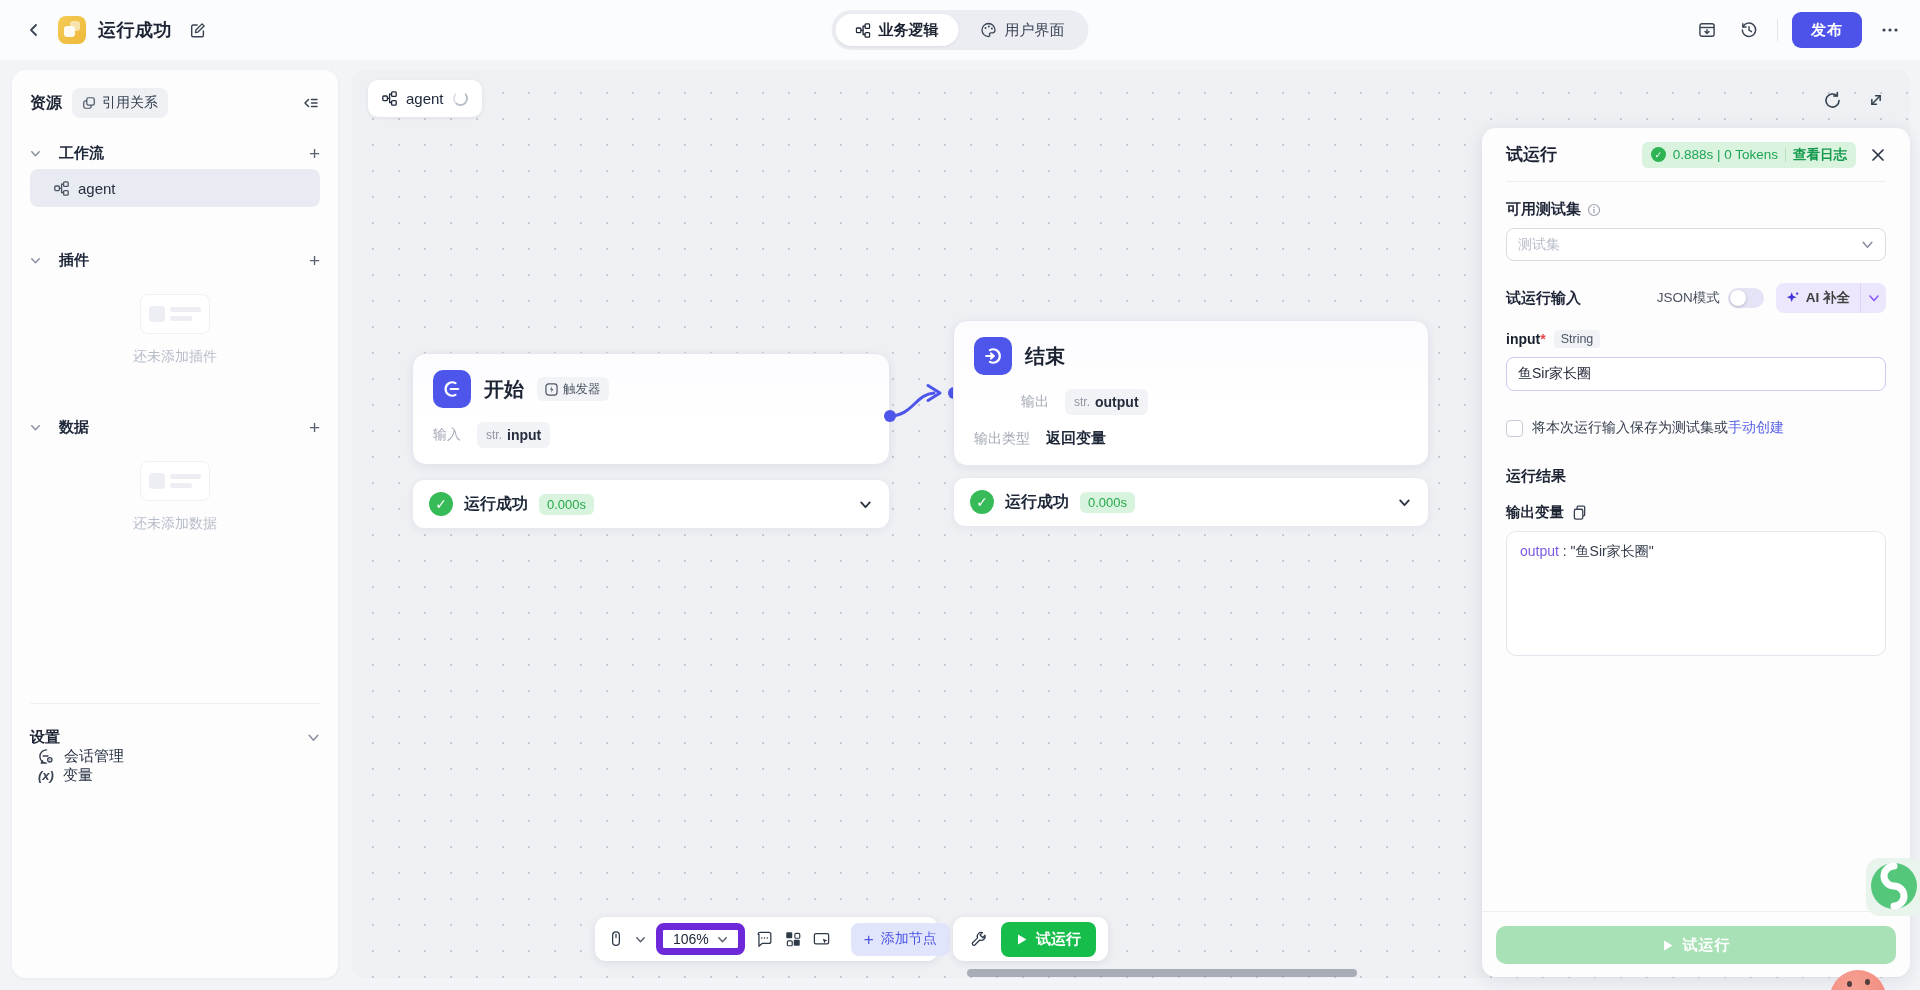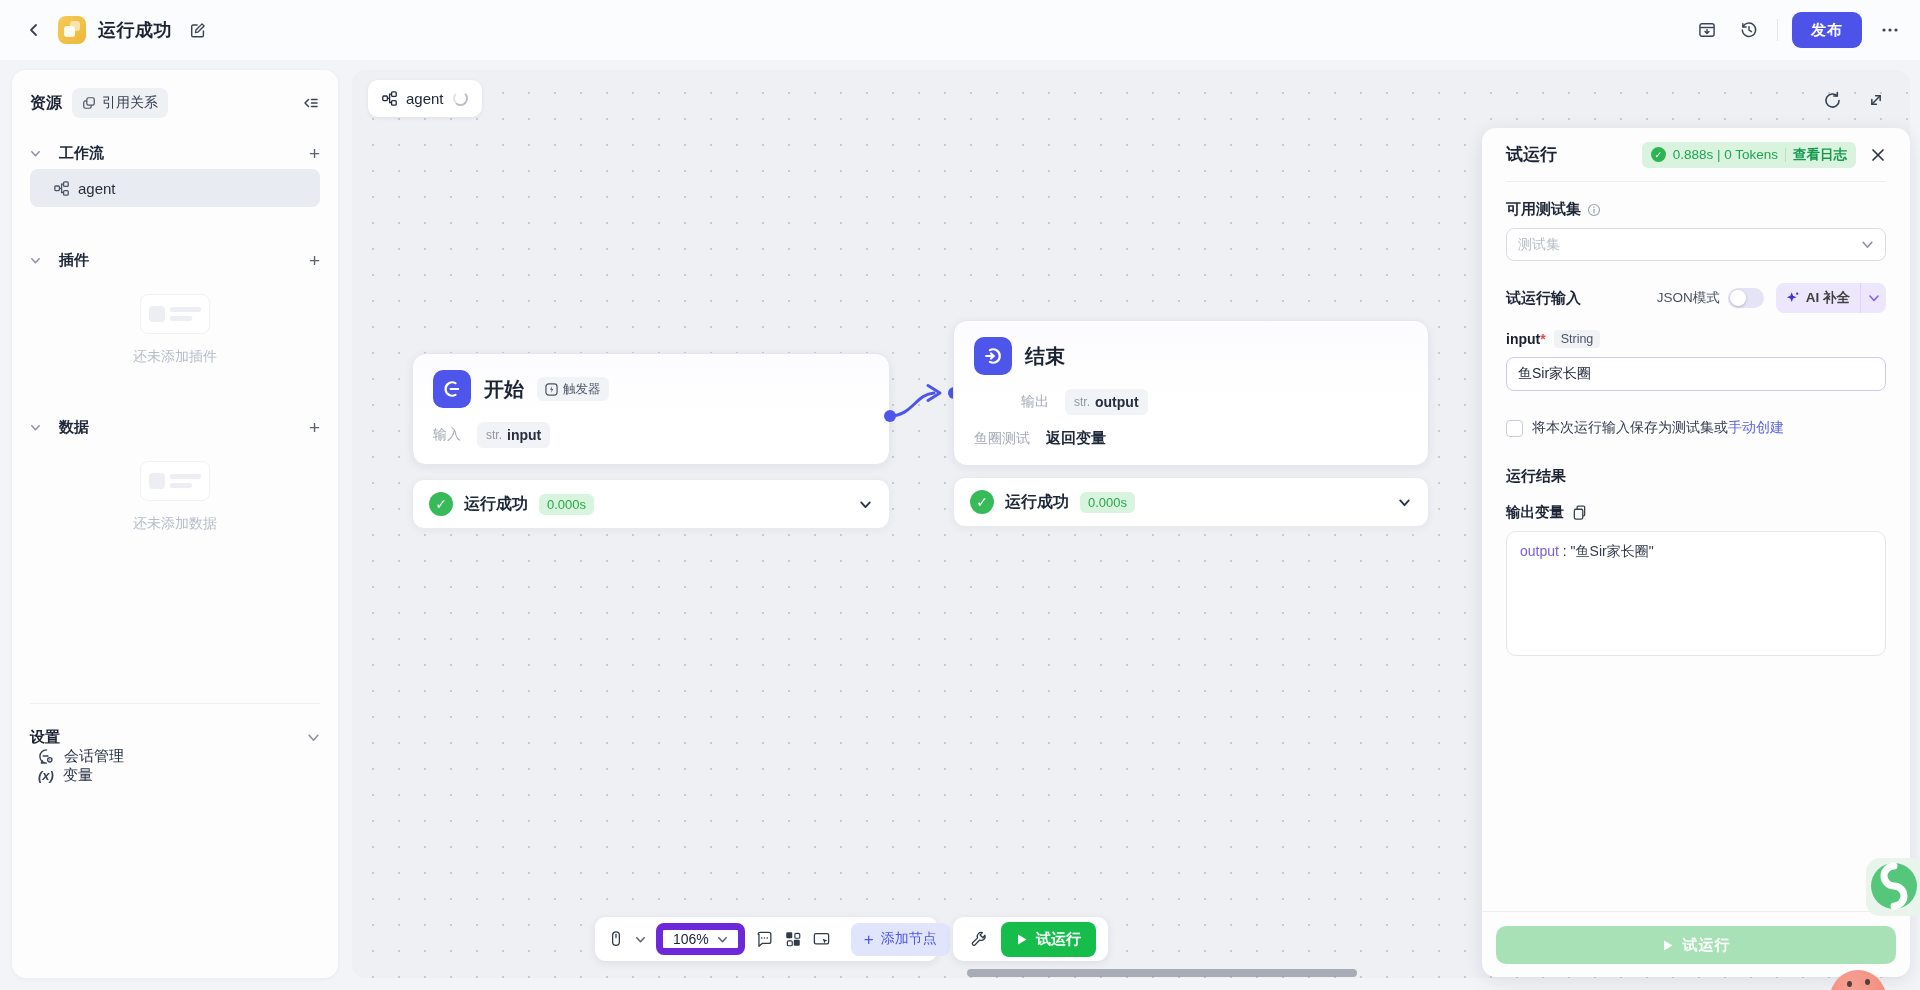--- a/index.html
+++ b/index.html
@@ -146,20 +146,40 @@
     <div class="app-icon"></div>
     <div class="app-title">运行成功</div>
     <div class="hdr-icon-btn">
       <svg width="18" height="18" viewBox="0 0 20 20">
           <path d="M16 11v5a1.5 1.5 0 0 1-1.5 1.5h-10A1.5 1.5 0 0 1 3 16V6a1.5 1.5 0 0 1 1.5-1.5H9" fill="none" stroke="#3a4352" stroke-width="1.6" stroke-linecap="round"></path>
           <path d="M14.5 3.2l2.3 2.3L10 12.3l-2.8.5.5-2.8z" fill="none" stroke="#3a4352" stroke-width="1.5" stroke-linejoin="round"></path>
         </svg>
     </div>
   </div>
 
+  <div class="tab-group">
+    <div class="tab-pill active">
+      <svg class="ic" width="15" height="15" viewBox="0 0 15 15">
+          <rect x="0.8" y="5" width="4.6" height="4.6" rx="1" fill="none" stroke="#1c2333" stroke-width="1.3"></rect>
+          <rect x="9.6" y="0.8" width="4.6" height="4.6" rx="1" fill="none" stroke="#1c2333" stroke-width="1.3"></rect>
+          <rect x="9.6" y="9.6" width="4.6" height="4.6" rx="1" fill="none" stroke="#1c2333" stroke-width="1.3"></rect>
+          <path d="M5.4 7.3h2.2M7.6 7.3V3.1h2M7.6 7.3v4.2h2" fill="none" stroke="#1c2333" stroke-width="1.3"></path>
+        </svg>
+      <span>业务逻辑</span>
+    </div>
+    <div class="tab-pill">
+      <svg class="ic" width="16" height="16" viewBox="0 0 16 16">
+          <path d="M8 1.5a6.5 6.5 0 1 0 0 13c1.2 0 1.6-.8 1.2-1.7-.5-1 .1-2 1.3-2h1.6c1.6 0 2.4-1 2.4-2.8A6.7 6.7 0 0 0 8 1.5z" fill="none" stroke="#3f4757" stroke-width="1.3"></path>
+          <circle cx="5" cy="6" r="1" fill="#3f4757"></circle>
+          <circle cx="8.4" cy="4.6" r="1" fill="#3f4757"></circle>
+          <circle cx="11.4" cy="6.4" r="1" fill="#3f4757"></circle>
+        </svg>
+      <span>用户界面</span>
+    </div>
+  </div>
 
   <div class="hdr-right">
     <div class="hdr-icon-btn">
       <svg width="20" height="20" viewBox="0 0 24 24">
           <rect x="3.5" y="4.5" width="17" height="15" rx="2.5" fill="none" stroke="#3a4352" stroke-width="1.7"></rect>
           <path d="M3.5 9h17" stroke="#3a4352" stroke-width="1.7"></path>
           <path d="M12 11.5v4.5m-2.4-2.2 2.4 2.3 2.4-2.3" fill="none" stroke="#3a4352" stroke-width="1.7" stroke-linecap="round" stroke-linejoin="round"></path>
         </svg>
     </div>
     <div class="hdr-icon-btn">
@@ -350,21 +370,21 @@
       <span class="node-title">结束</span>
     </div>
     <div class="node-row" style="padding-left:47px;">
       <span class="node-row-label">输出</span>
       <span class="node-pill">
         <span class="ptype">str.</span>
         <span class="pname">output</span>
       </span>
     </div>
     <div class="node-row">
-      <span class="node-row-label" style="min-width:62px;">鱼圈测试</span>
+      <span class="node-row-label" style="min-width:62px;">输出类型</span>
       <span class="node-row-value">返回变量</span>
     </div>
   </div>
   <div class="status-card" style="left:601px; top:407px; width:476px;">
     <div class="check-circle">✓</div>
     <span class="status-text">运行成功</span>
     <span class="time-pill">0.000s</span>
     <svg class="status-chev ic" width="15" height="15" viewBox="0 0 14 14">
         <polyline points="3,5 7,9.5 11,5" fill="none" stroke="#2b3442" stroke-width="1.7" stroke-linecap="round" stroke-linejoin="round"></polyline>
       </svg>

